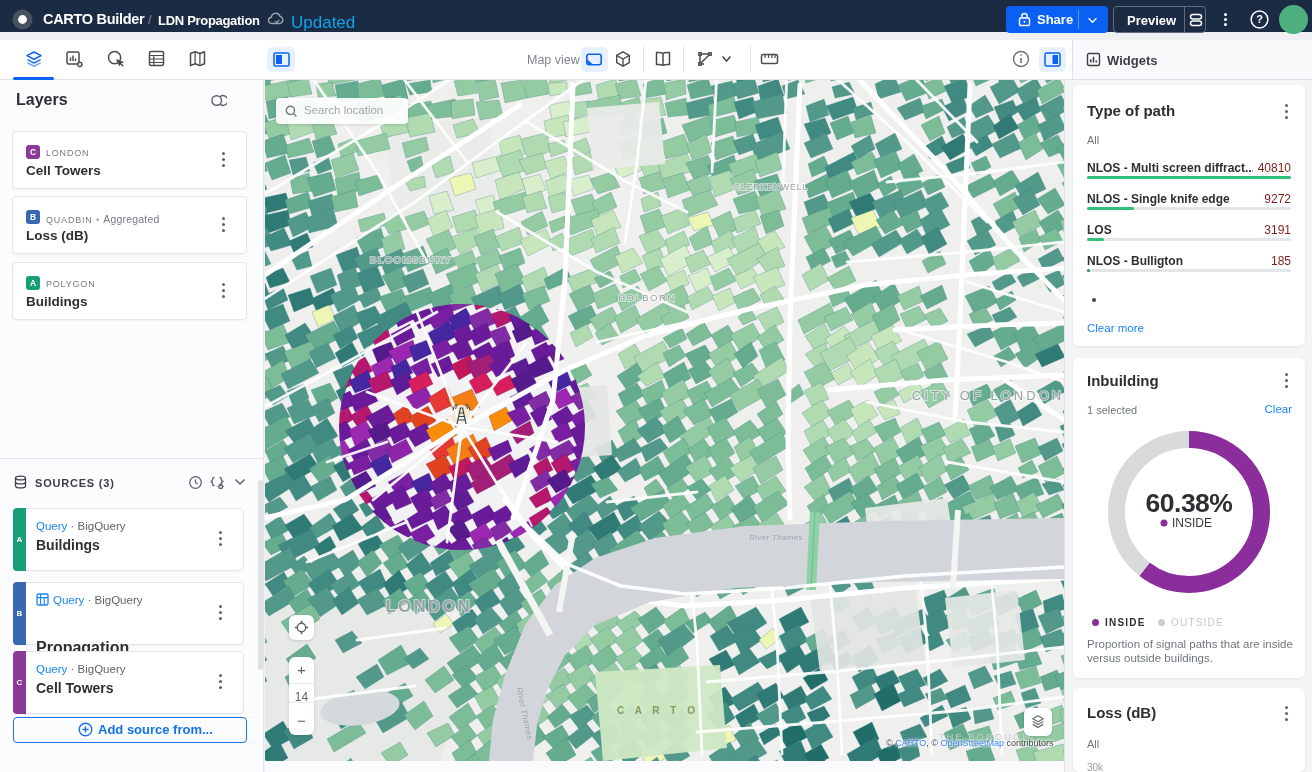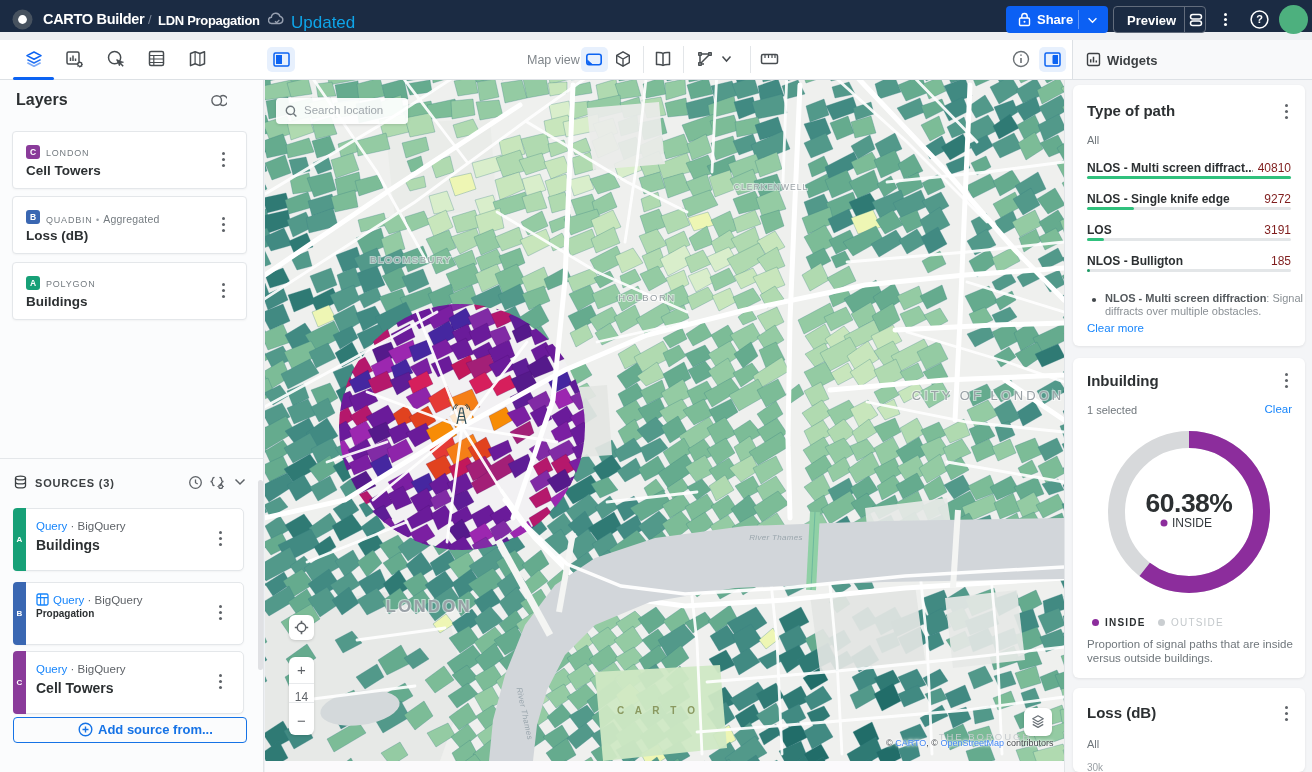--- a/index.html
+++ b/index.html
@@ -211,21 +211,21 @@
   <div class="qline" style="left:36px;top:440px"><b>Query</b> · BigQuery</div>
   <div class="ltitle" style="left:36px;top:457px;font-size:14px">Buildings</div>
   <div class="kebab" style="left:219px;top:451px"></div>
   <div class="card" style="left:13px;top:502px;width:231px;height:63px;border-radius:5px"></div>
   <div class="srctab" style="left:13px;top:502px;height:63px;line-height:63px;background:#3a67b2">B</div>
   <svg class="abs" style="left:36px;top:513px" width="13" height="13" viewBox="0 0 13 13" fill="none" stroke="#1785fb" stroke-width="1.3">
       <rect x="1" y="1" width="11" height="11" rx="1.5"></rect>
       <path d="M1 4.6h11M4.6 1v11M8.2 4.6V12" stroke-width="1.1"></path>
     </svg>
   <div class="qline" style="left:53px;top:514px"><b>Query</b> · BigQuery</div>
-  <div class="ltitle" style="left:36px;top:528px;font-size:10px">Propagation</div>
+  <div class="ltitle" style="left:36px;top:559px;font-size:16px">Propagation</div>
   <div class="kebab" style="left:219px;top:525px"></div>
   <div class="card" style="left:13px;top:571px;width:231px;height:63px;border-radius:5px"></div>
   <div class="srctab" style="left:13px;top:571px;height:63px;line-height:63px;background:#8a3b9a">C</div>
   <div class="qline" style="left:36px;top:583px"><b>Query</b> · BigQuery</div>
   <div class="ltitle" style="left:36px;top:600px;font-size:14px">Cell Towers</div>
   <div class="kebab" style="left:219px;top:594px"></div>
 
   <div class="abs" style="left:13px;top:637px;width:234px;height:26px;border:1.5px solid #1673e6;border-radius:4px">
     <svg class="abs" style="left:64px;top:4px" width="15" height="15" viewBox="0 0 15 15" fill="none" stroke="#1673e6" stroke-width="1.4">
         <circle cx="7.5" cy="7.5" r="6.3"></circle>
@@ -1571,21 +1571,20 @@
     <div class="abs catval" style="right:14px;top:138px">3191</div>
     <div class="bar" style="top:153px">
         <i style="width:17px"></i>
       </div>
     <div class="abs catname" style="left:14px;top:169px">NLOS - Bulligton</div>
     <div class="abs catval" style="right:14px;top:169px">185</div>
     <div class="bar" style="top:184px">
         <i style="width:3px;background:#1d9a64"></i>
       </div>
     <div class="abs" style="left:18px;top:212px;width:6px;height:6px;border-radius:50%;background:#43484c;transform:scale(.7)"></div>
-    <div class="abs" style="left:32px;top:207px;width:202px;font-size:11px;line-height:13px;color:#8a9095;height:27px;overflow:hidden"><b style="color:#54595d">NLOS - Multi screen diffraction</b>: Signal diffracts over multiple obstacles.</div>
     <div class="abs" style="left:14px;top:237px;font-size:11.5px;color:#1785fb">Clear more</div>
   </div>
 
   <div class="wcard" style="top:278px;height:320px">
     <div class="abs" style="left:14px;top:14px;font-size:15px;font-weight:600;color:#2c3032">Inbuilding</div>
     <div class="kebab" style="left:212px;top:15px"></div>
     <div class="abs gtxt" style="left:14px;top:46px;font-size:11px">1 selected</div>
     <div class="abs" style="right:13px;top:45px;font-size:11.5px;color:#1785fb">Clear</div>
     <svg class="abs" style="left:34px;top:72px" width="164" height="164" viewBox="0 0 164 164">
 <circle cx="82" cy="82" r="72.5" fill="none" stroke="#d7d9db" stroke-width="17"></circle>

